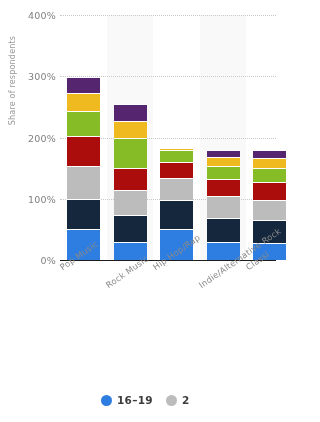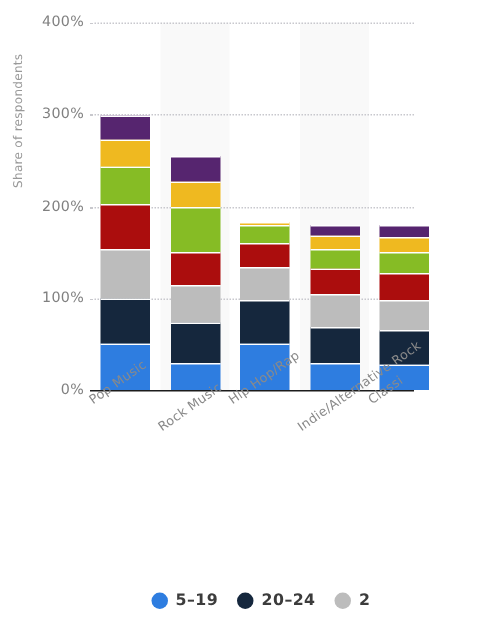--- a/index.html
+++ b/index.html
@@ -116,25 +116,21 @@
       <div class="xlab" style="left: 104px; top: 22px;">Rock Music</div>
       <div class="xlab" style="left: 150.5px; top: 4px;">Hip Hop/Rap</div>
       <div class="xlab" style="left: 197px; top: 22px;">Indie/Alternative Rock</div>
       <div class="xlab" style="left: 243.5px; top: 4px;">Classi</div>
     </div>
 
   <div class="legend">
       <div style="width: 101px; flex: 0 0 auto;"></div>
       <div class="lgi">
         <div class="dot" style="background: rgb(46, 125, 224);"></div>
-        <div class="lgt">5–19</div>
-      </div>
-      <div class="lgi">
-        <div class="dot" style="background: rgb(21, 39, 61);"></div>
-        <div class="lgt">20–24</div>
+        <div class="lgt">16–19</div>
       </div>
       <div class="lgi">
         <div class="dot" style="background: rgb(188, 188, 188);"></div>
         <div class="lgt">2</div>
       </div>
     </div>
 
 </div>
 
 </body></html>

